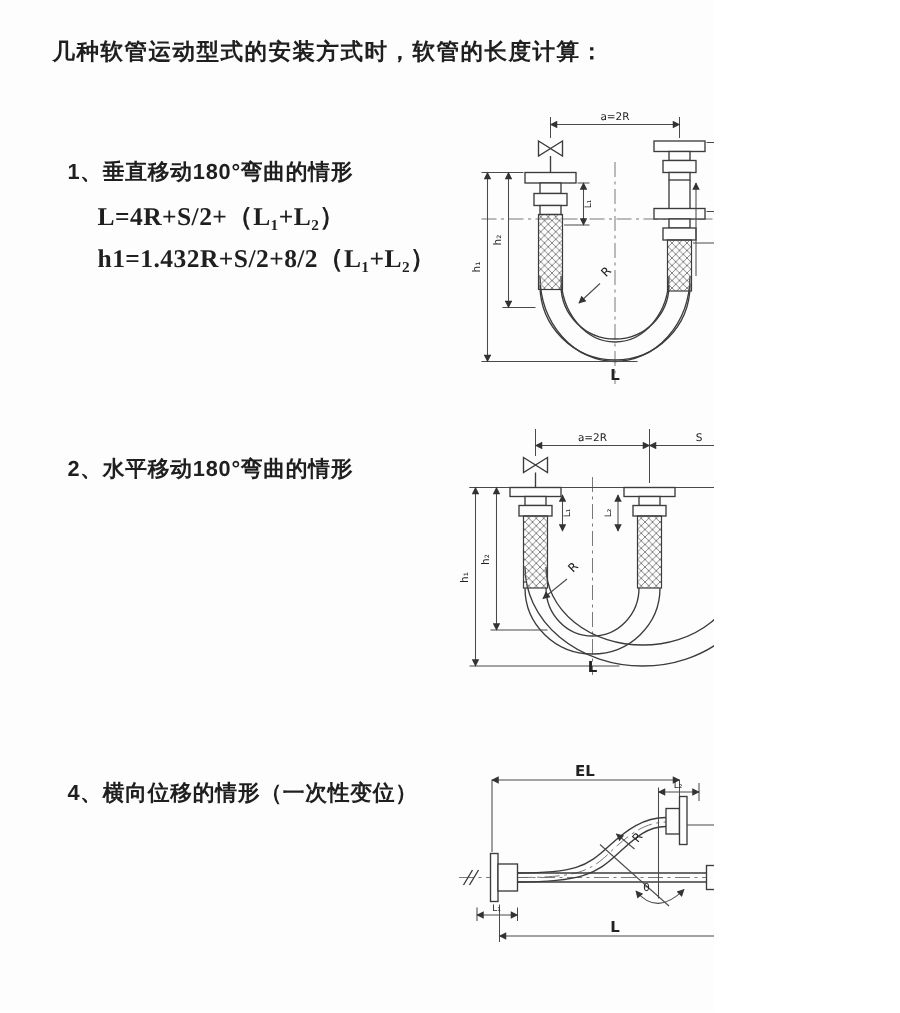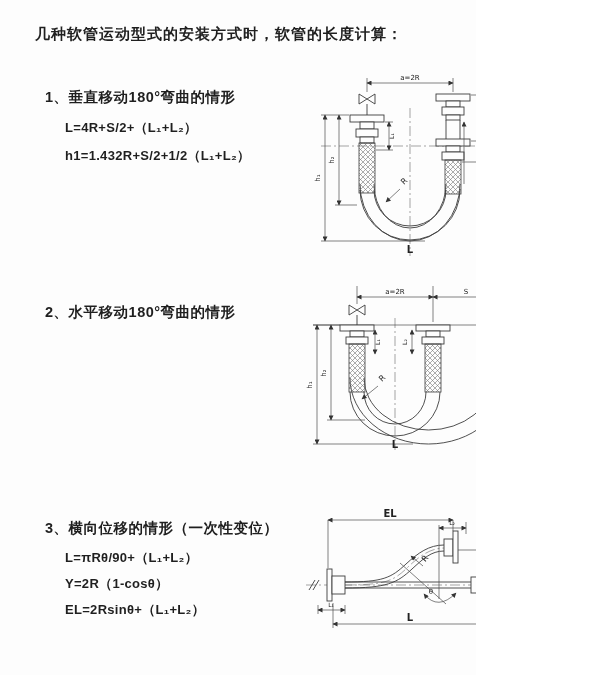--- a/index.html
+++ b/index.html
@@ -1,23 +1,23 @@
 <!DOCTYPE html>
 <html><head>
 <meta charset="utf-8">
 <style>
   html,body{margin:0;padding:0;background:#ffffff;}
   .page{position:relative;width:476px;height:675px;background:#fdfdfd;overflow:hidden;
         font-family:"Liberation Sans",sans-serif;color:#1f1f1f;}
   .title{position:absolute;left:35px;top:25px;font-size:15px;font-weight:bold;letter-spacing:1px;}
   .section{position:absolute;left:45px;}
-  .sec1{top:88px;} .sec2{top:303px;} .sec3{top:519px;}
+  .sec1{top:105px;} .sec2{top:303px;} .sec3{top:519px;}
   .heading{font-size:14.5px;font-weight:bold;letter-spacing:0.5px;white-space:nowrap;}
   .formulas{margin-left:20px;margin-top:7px;}
-  .formula{font-size:13px;font-weight:600;line-height:28px;white-space:nowrap;letter-spacing:0.3px;}
+  .formula{font-size:17px;font-weight:600;line-height:28px;white-space:nowrap;letter-spacing:0.3px;font-family:Liberation Serif, serif;}
   .sec3 .formula{line-height:26px;}
   .diagram{position:absolute;}
   .d1{left:313px;top:72px;} .d2{left:305px;top:278px;} .d3{left:298px;top:502px;}
   svg{display:block;}
   svg text{font-family:"DejaVu Sans","Liberation Sans",sans-serif;fill:#222;}
   .ln{stroke:#3c3c3c;stroke-width:0.9;fill:none;}
   .dim{stroke:#4a4a4a;stroke-width:0.7;fill:none;}
   .cl{stroke:#6a6a6a;stroke-width:0.6;fill:none;stroke-dasharray:10 3 2 3;}
   .fit{stroke:#3c3c3c;stroke-width:0.9;fill:#fdfdfd;}
 </style>
@@ -25,35 +25,30 @@
 <body>
 
 <div class="page">
 
   <div class="title">几种软管运动型式的安装方式时，软管的长度计算：</div>
 
   <div class="section sec1">
     <div class="heading">1、垂直移动180°弯曲的情形</div>
     <div class="formulas">
       <div class="formula">L=4R+S/2+（L₁+L₂）</div>
-      <div class="formula">h1=1.432R+S/2+1/2（L₁+L₂）</div>
+      <div class="formula">h1=1.432R+S/2+8/2（L₁+L₂）</div>
     </div>
   </div>
 
   <div class="section sec2">
     <div class="heading">2、水平移动180°弯曲的情形</div>
   </div>
 
   <div class="section sec3">
-    <div class="heading">3、横向位移的情形（一次性变位）</div>
-    <div class="formulas">
-      <div class="formula">L=πRθ/90+（L₁+L₂）</div>
-      <div class="formula">Y=2R（1-cosθ）</div>
-      <div class="formula">EL=2Rsinθ+（L₁+L₂）</div>
-    </div>
+    <div class="heading">4、横向位移的情形（一次性变位）</div>
   </div>
 
   <svg class="diagram d1" width="282" height="192" viewBox="0 0 282 192">
     <defs>
       <marker id="ar1" viewBox="0 0 10 10" refX="9" refY="5" markerWidth="8" markerHeight="5" orient="auto-start-reverse" markerUnits="userSpaceOnUse">
         <path d="M0,0 L10,5 L0,10 Z" fill="#333"></path>
       </marker>
       <pattern id="braid1" width="5" height="5" patternUnits="userSpaceOnUse">
         <path d="M0,5 L5,0 M0,0 L5,5" stroke="#777" stroke-width="0.6" fill="none"></path>
       </pattern>

